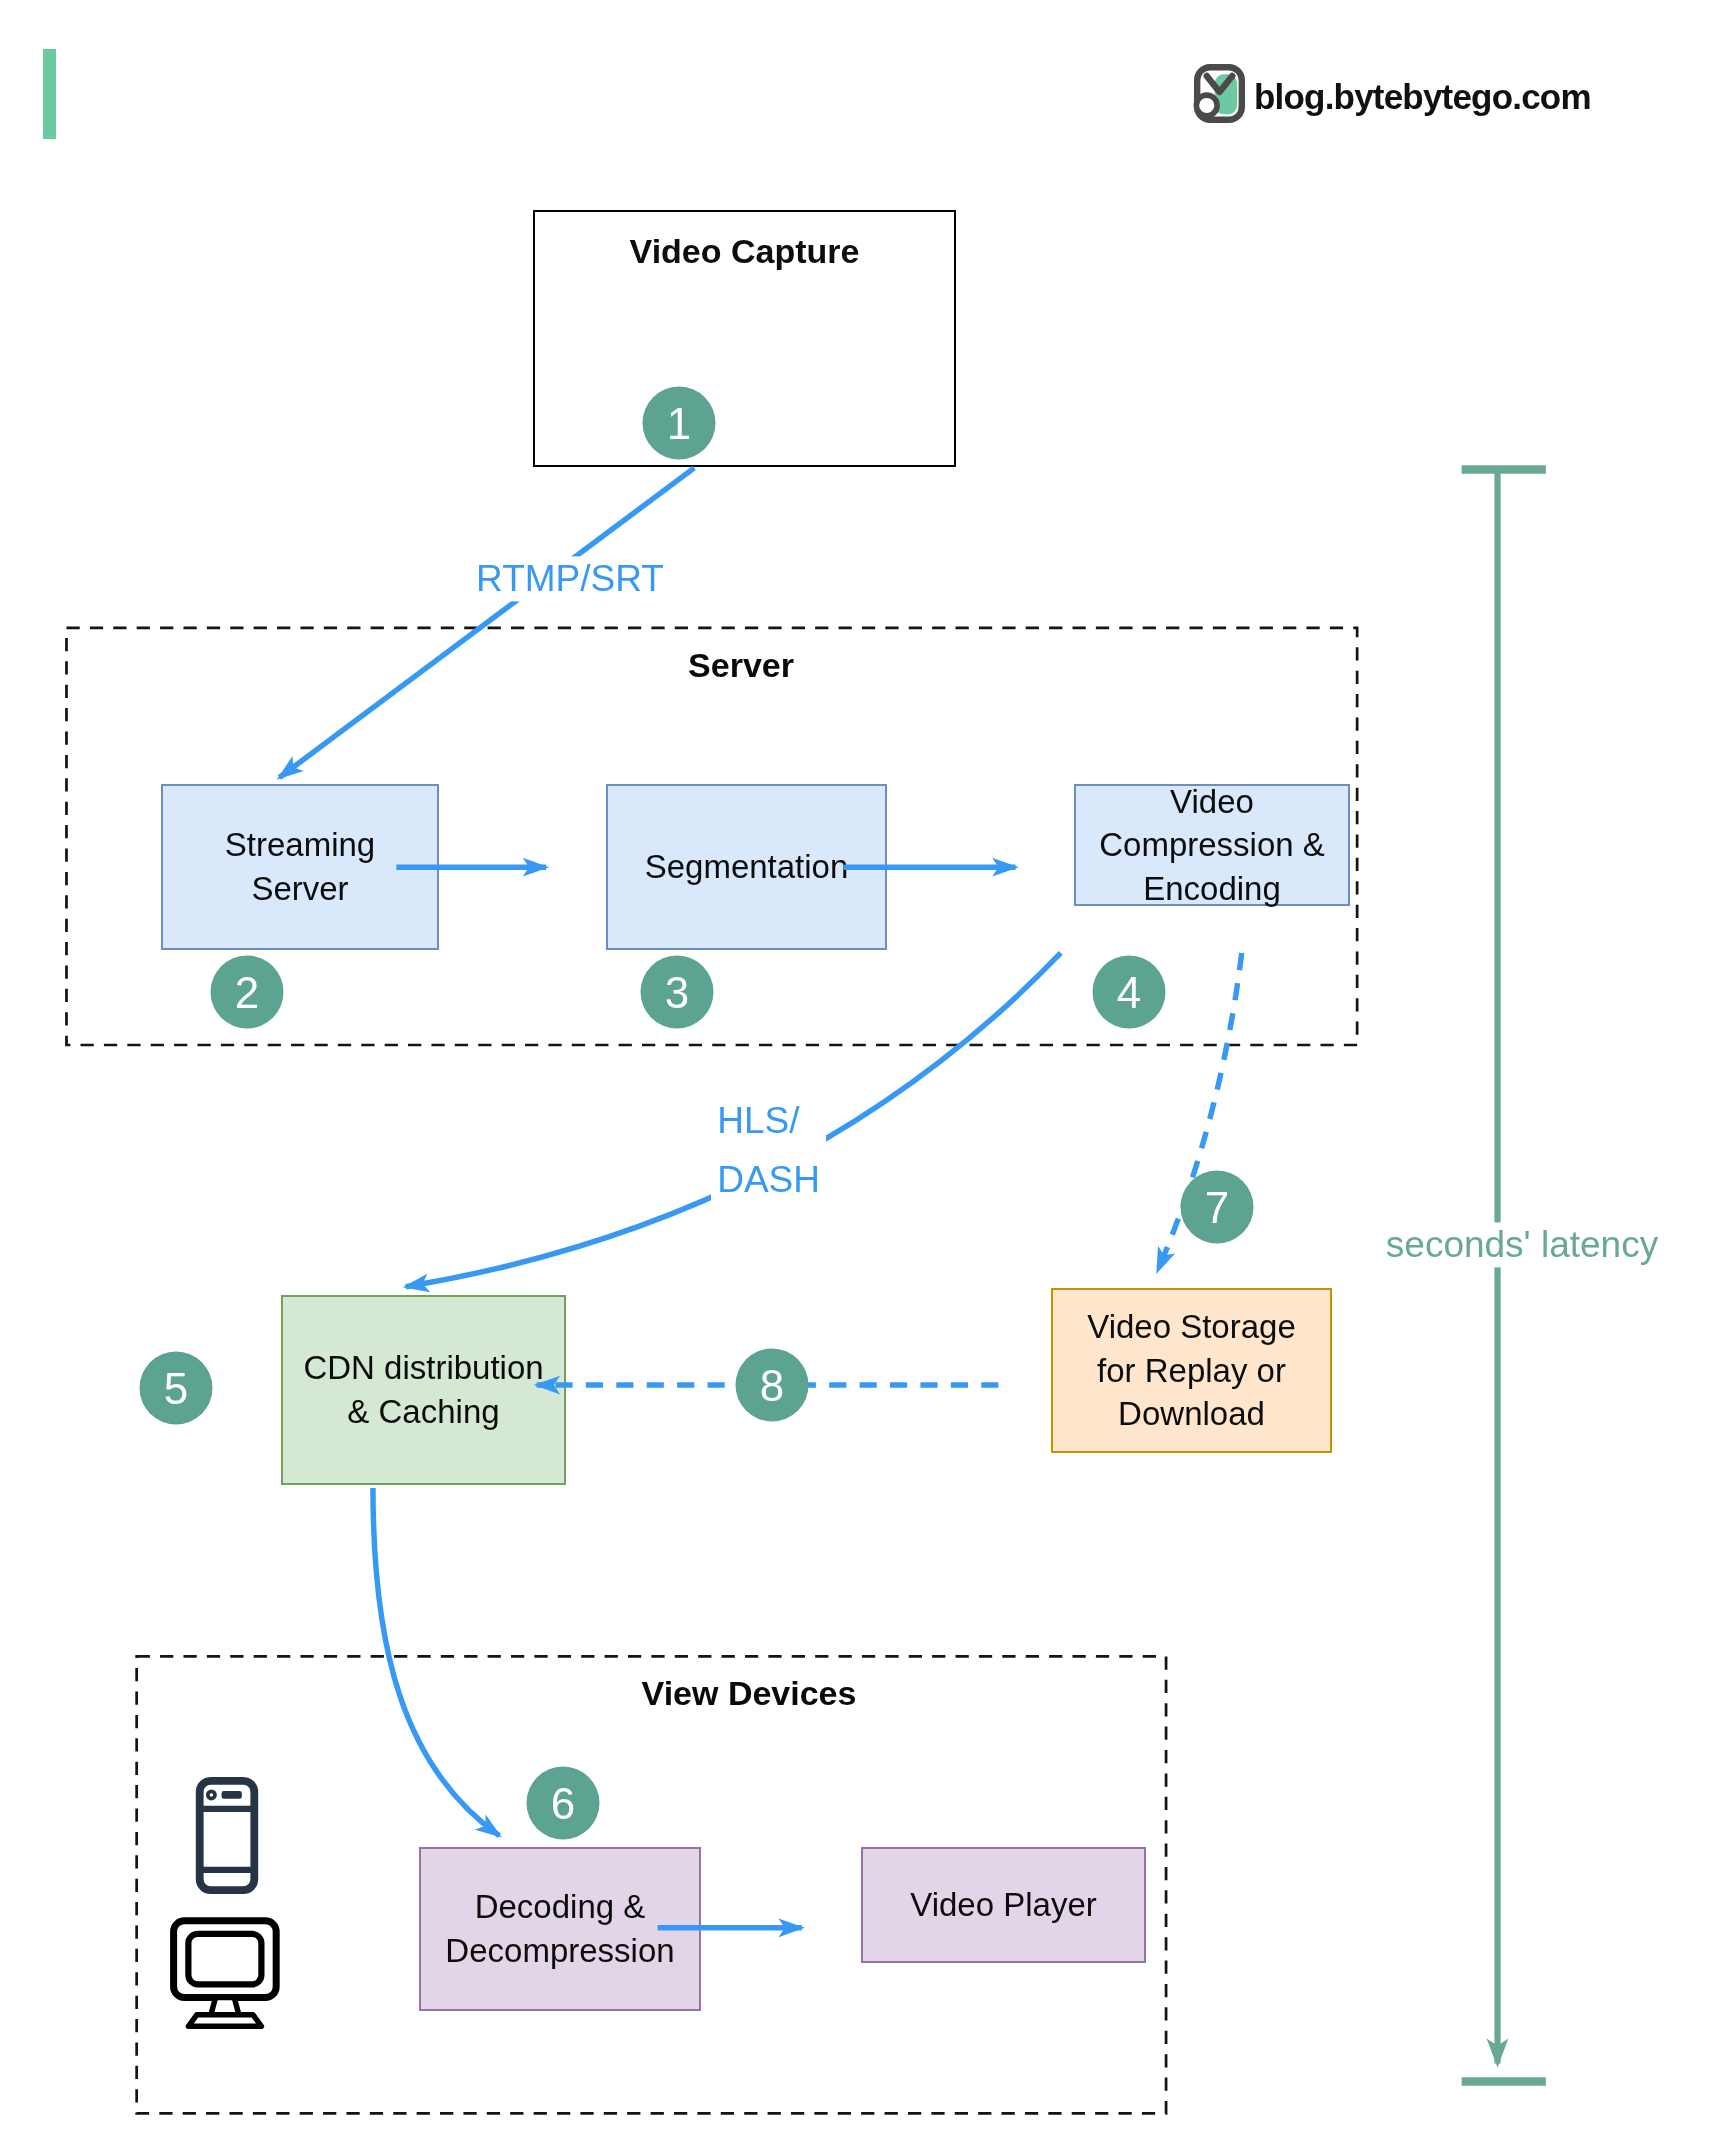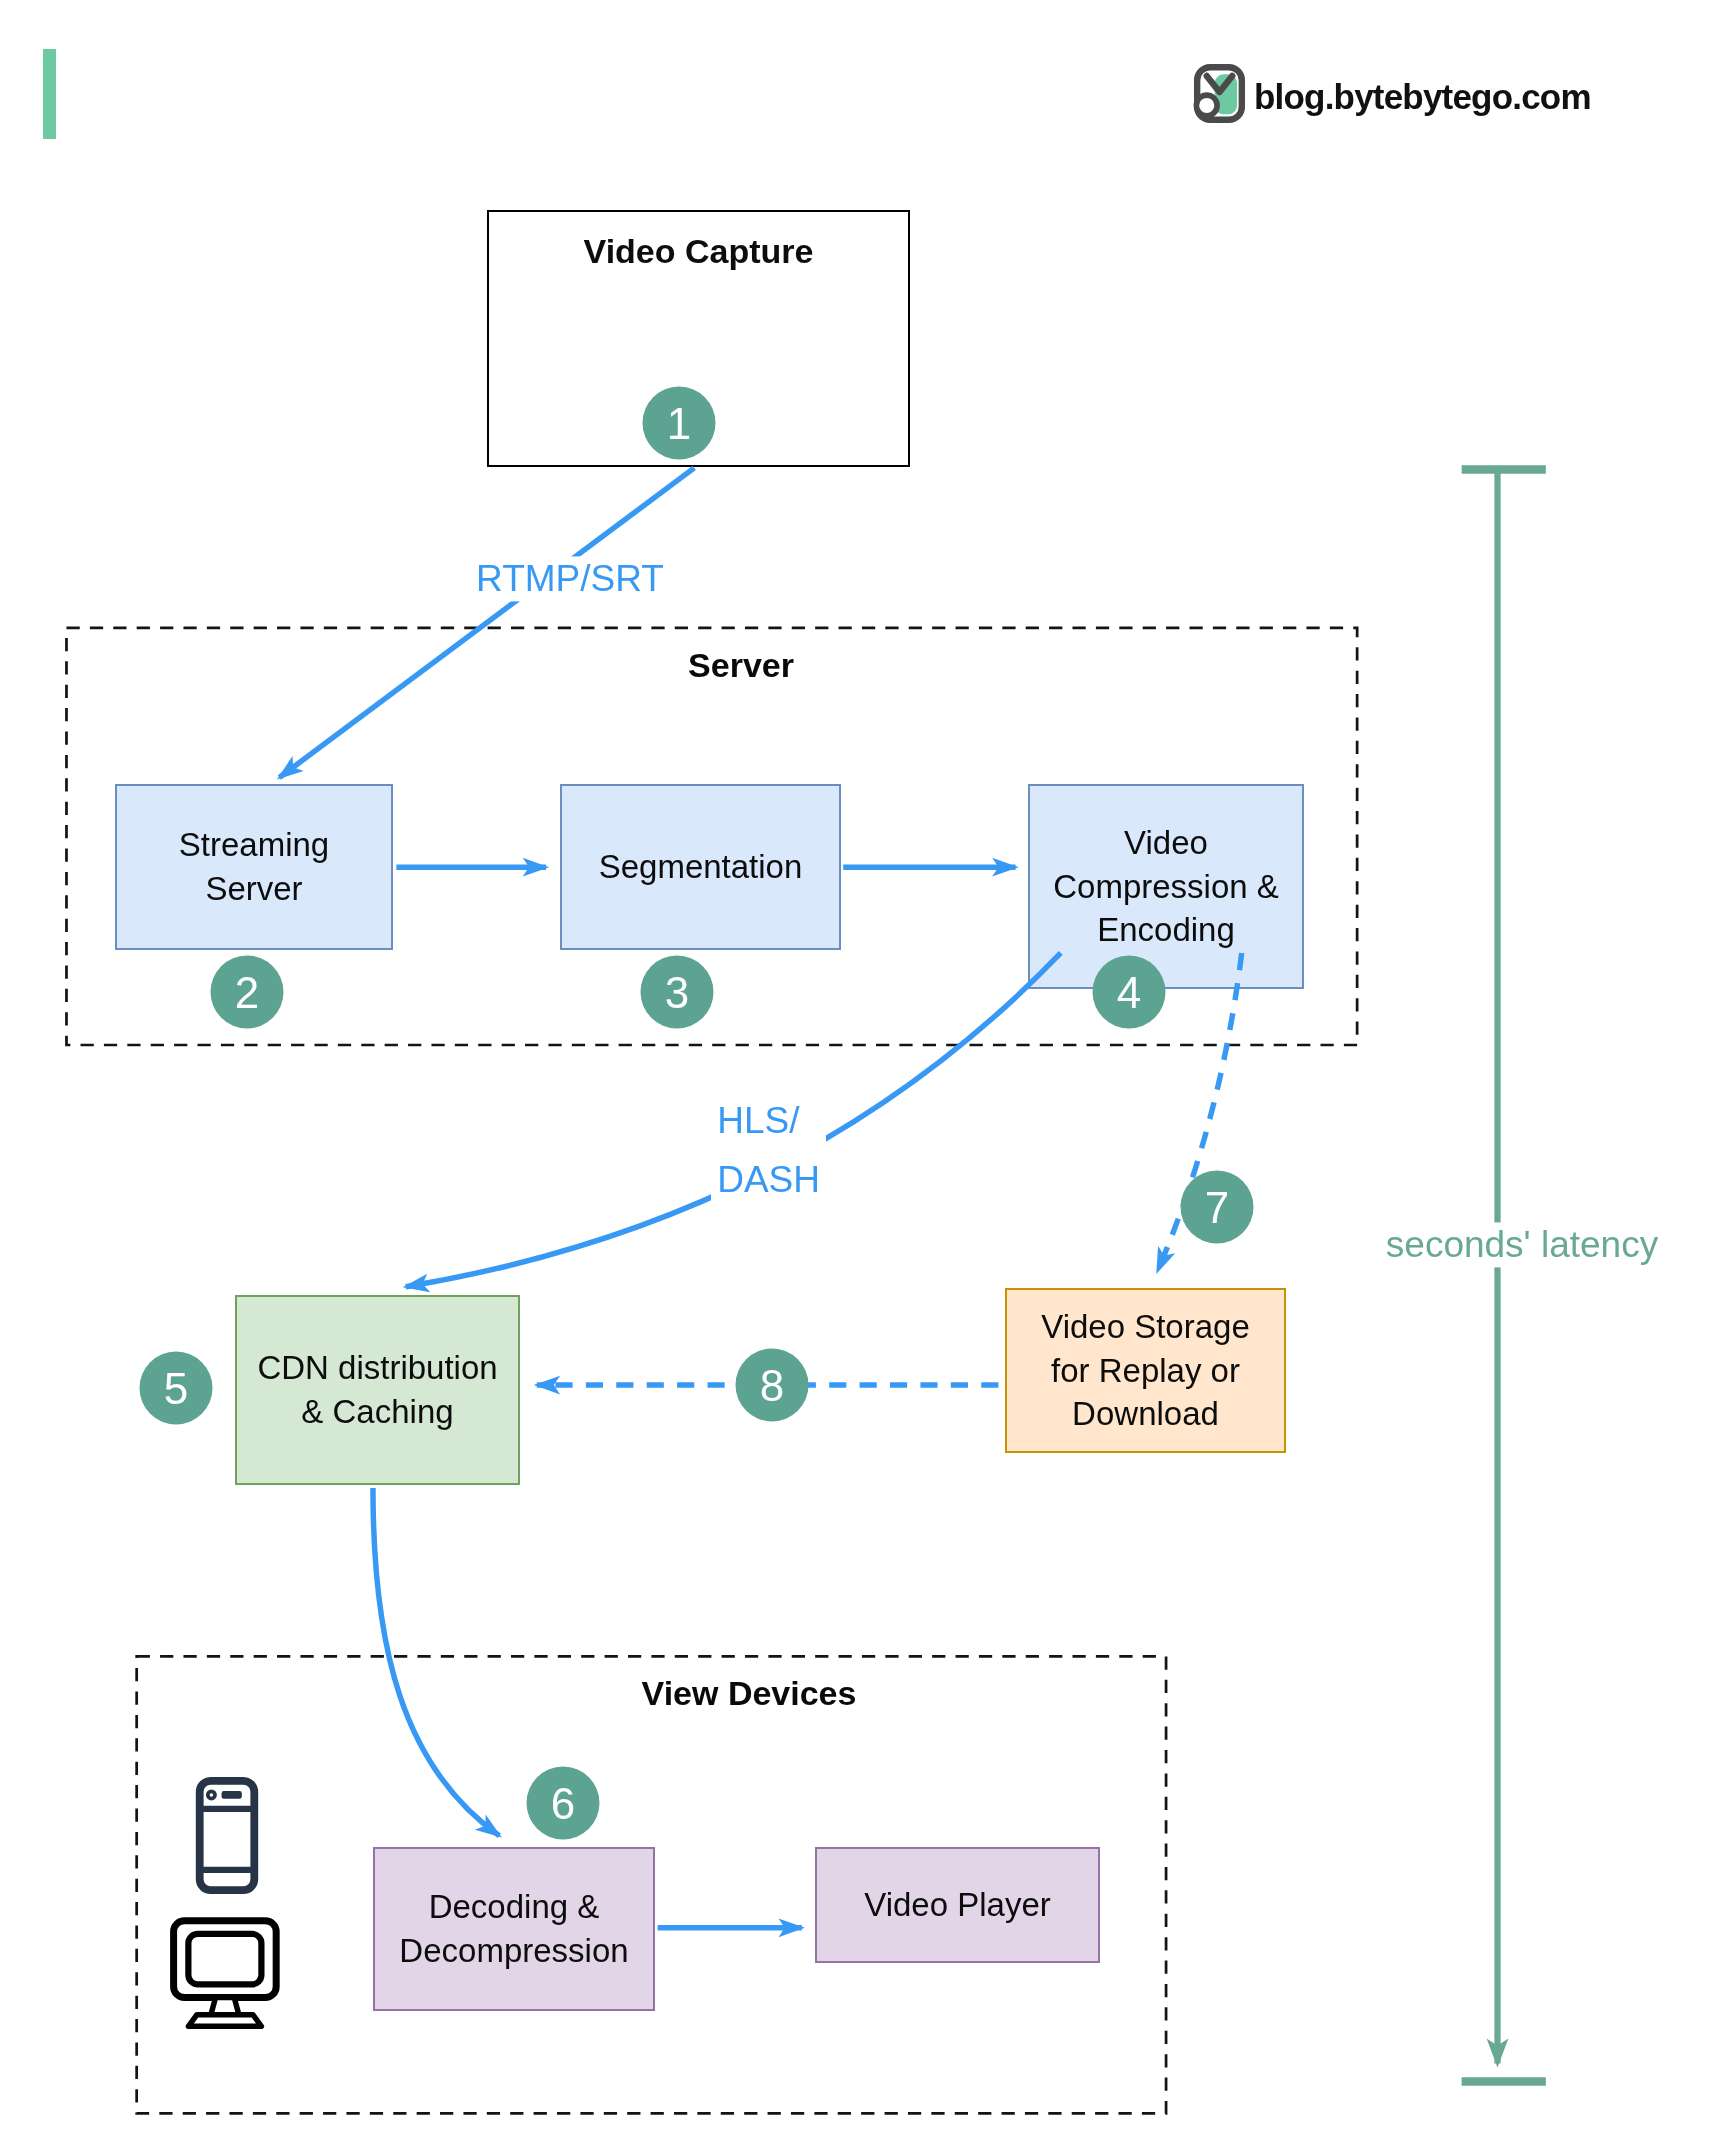--- a/index.html
+++ b/index.html
@@ -9,30 +9,30 @@
   #accent-bar{position:absolute;left:43px;top:49px;width:13.3px;height:90px;background:#6CC9A2;}
   #page-title{position:absolute;left:69px;top:48px;height:92px;line-height:92px;
               font-size:72px;font-weight:400;letter-spacing:-2.3px;color:#0a0a0a;white-space:nowrap;}
   #site-label{position:absolute;left:1254px;top:73px;height:47px;line-height:47px;
               font-size:35px;font-weight:700;letter-spacing:-0.8px;color:#111;}
   .iconbox{position:absolute;}
   
   .group-label{position:absolute;transform:translate(-50%,0);font-size:34px;font-weight:700;color:#0a0a0a;white-space:nowrap;z-index:3;}
   
   .node{position:absolute;display:flex;align-items:center;justify-content:center;text-align:center;
-        box-sizing:border-box;font-size:33px;line-height:1.32;z-index:1;}
+        box-sizing:border-box;font-size:33px;line-height:1.32;z-index:1;margin-left:46px;}
   .node.blue{background:#DAE8FC;border:2.3px solid #6C8EBF;}
   .node.green{background:#D5E8D4;border:2.3px solid #71A25B;}
   .node.orange{background:#FFE6CC;border:2.3px solid #C79200;}
   .node.purple{background:#E1D5E7;border:2.3px solid #9673A6;}
   #node-video-capture{left:487px;top:210px;width:423px;height:257px;background:#fff;border:2.3px solid #000;z-index:1;}
   #node-video-capture .cap-label{position:absolute;top:17px;left:0;right:0;text-align:center;font-size:34px;font-weight:700;}
   #node-streaming{left:115px;top:784px;width:278px;height:166px;padding:0 23.4px;}
   #node-segmentation{left:560px;top:784px;width:281px;height:166px;padding:0 15.6px;}
-  #node-compression{left:1028px;top:784px;width:276px;height:205px;padding:0 14px;}
+  #node-compression{left:1028px;top:784px;width:276px;height:122px;padding:0 14px;}
   #node-cdn{left:235px;top:1295px;width:285px;height:190px;padding:0 14px;}
   #node-storage{left:1005px;top:1288px;width:281px;height:165px;padding:0 18.7px;}
   #node-decoding{left:373px;top:1847px;width:282px;height:164px;padding:0 15.6px;}
   #node-player{left:815px;top:1847px;width:285px;height:116px;}
   
   .step{position:absolute;width:73px;height:73px;border-radius:50%;background:#5CA392;color:#fff;
         display:flex;align-items:center;justify-content:center;font-size:44px;z-index:4;transform:translate(-50%,-50%);}
   
   .edge-label{position:absolute;z-index:3;color:#3899F4;font-size:37px;background:#fff;padding:1.6px 6.2px;white-space:nowrap;}
   #label-rtmp{left:570px;top:579px;transform:translate(-50%,-50%);}

